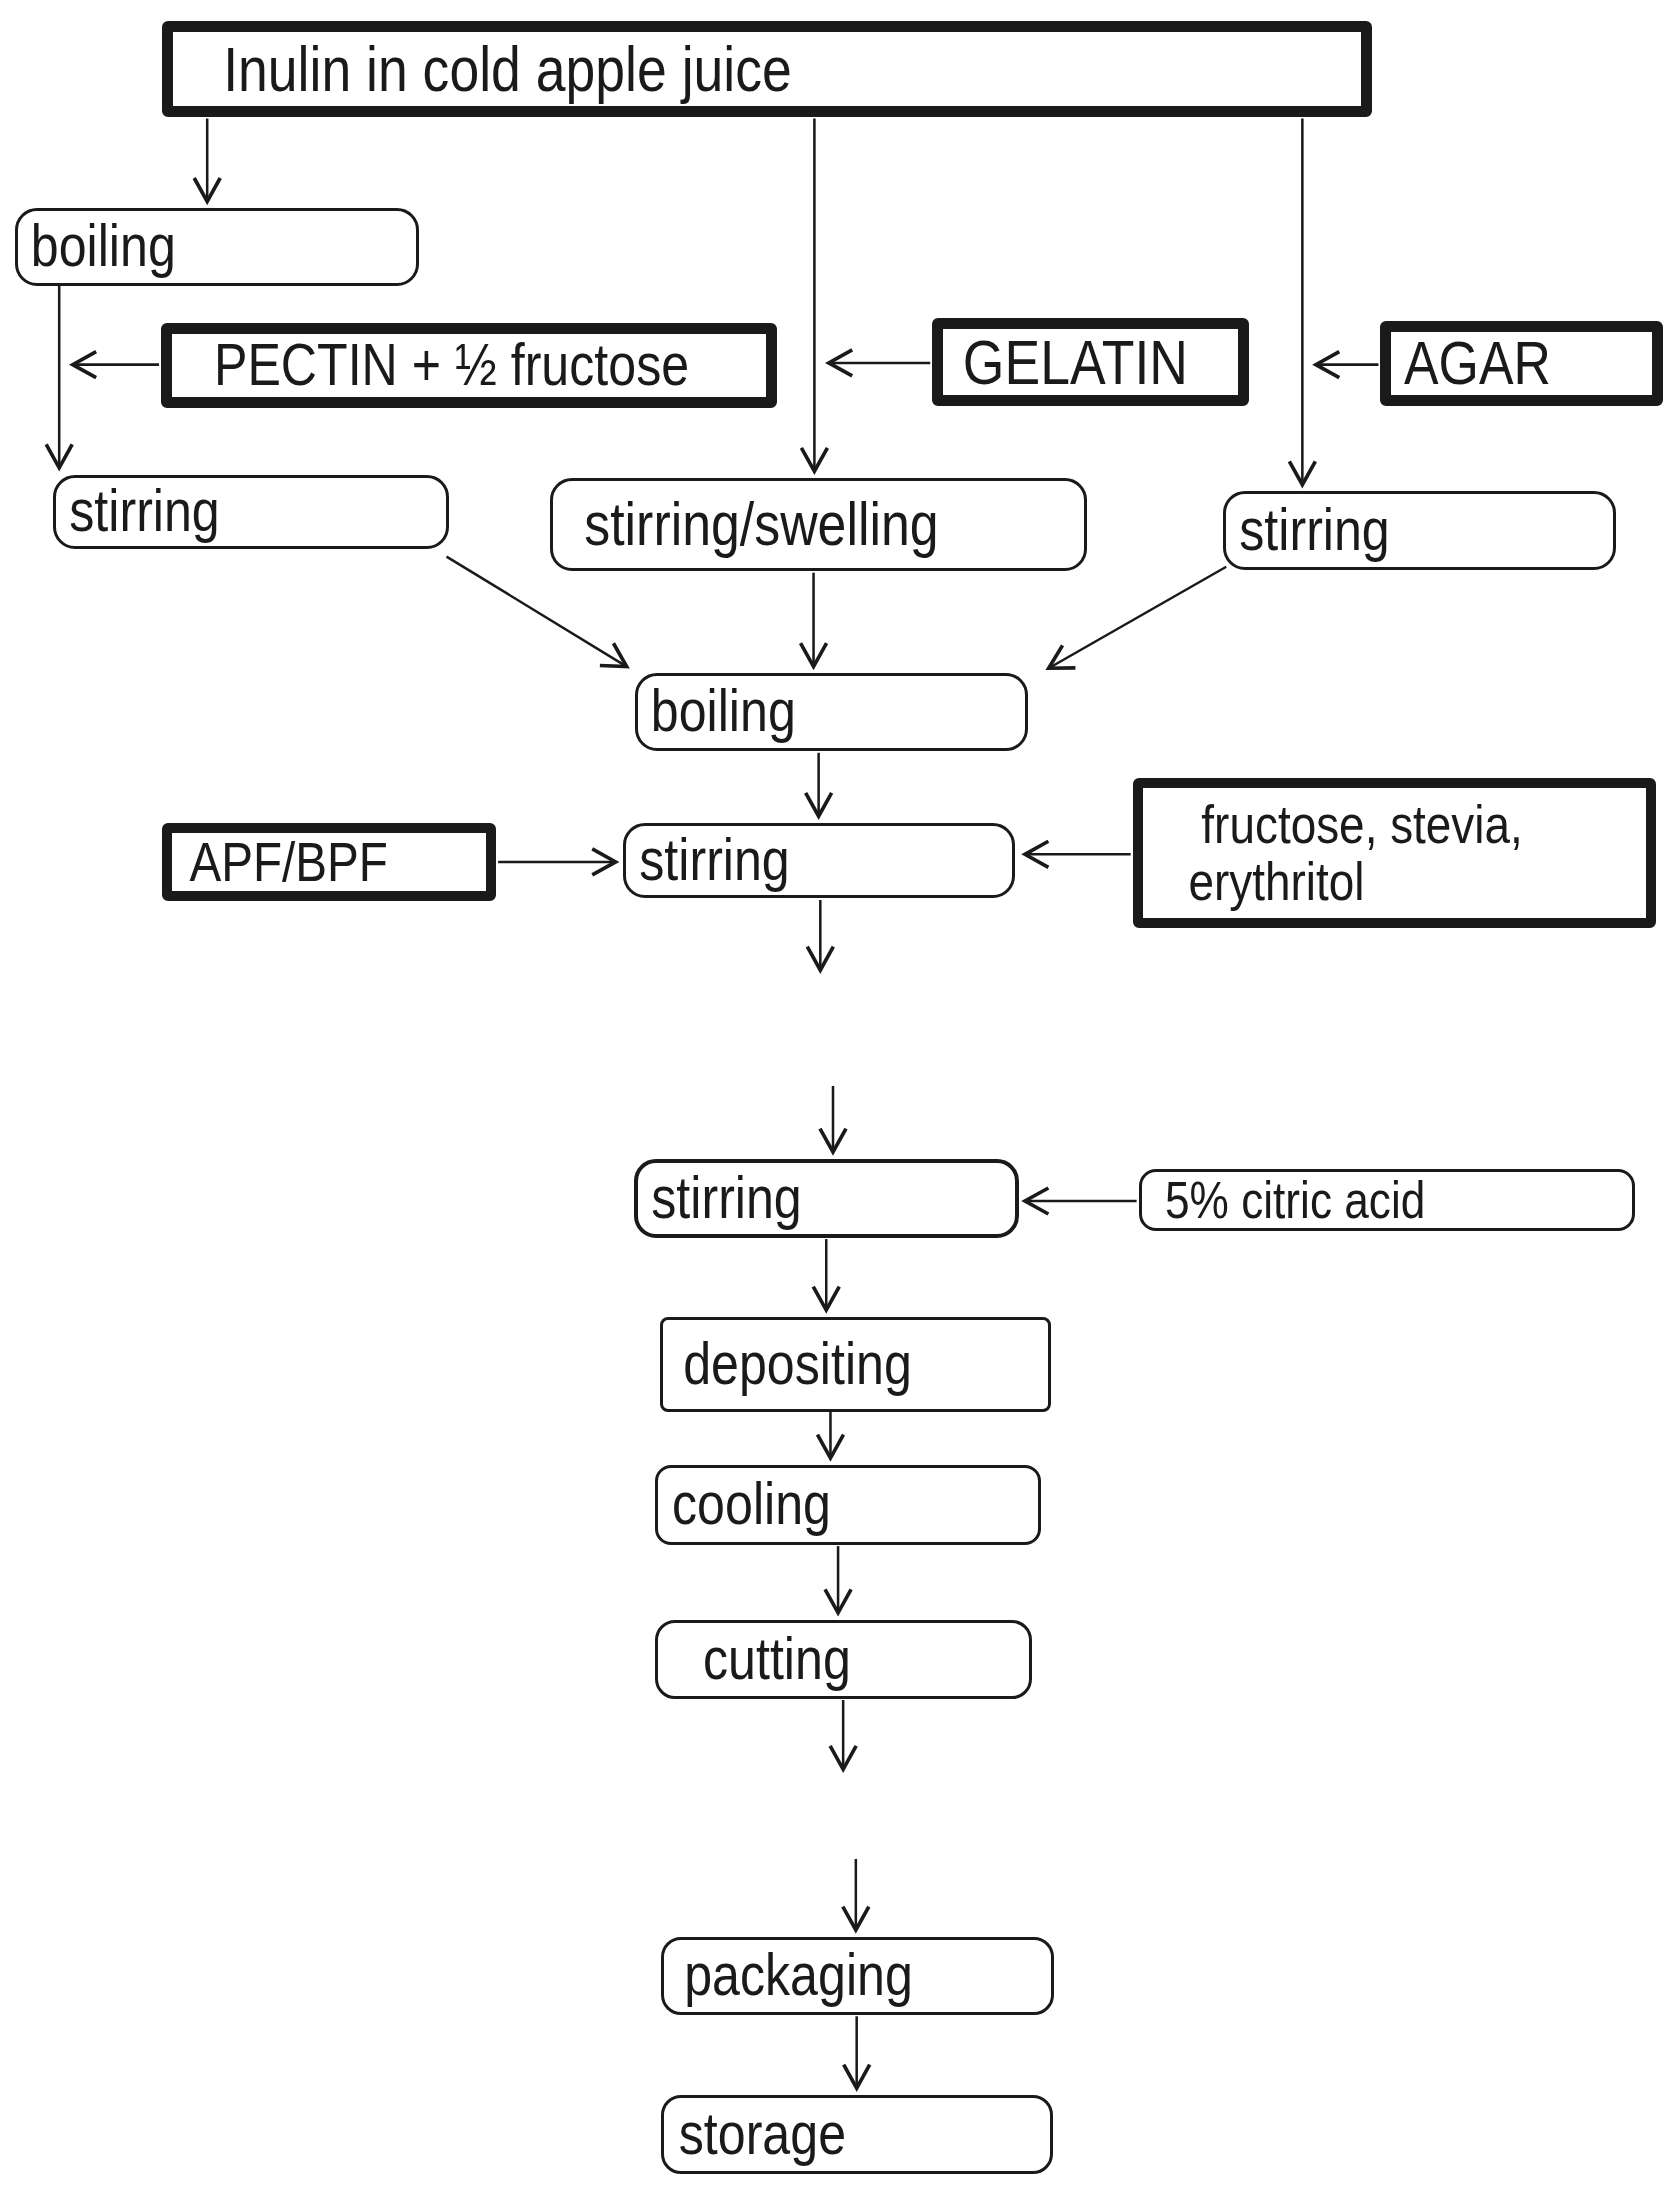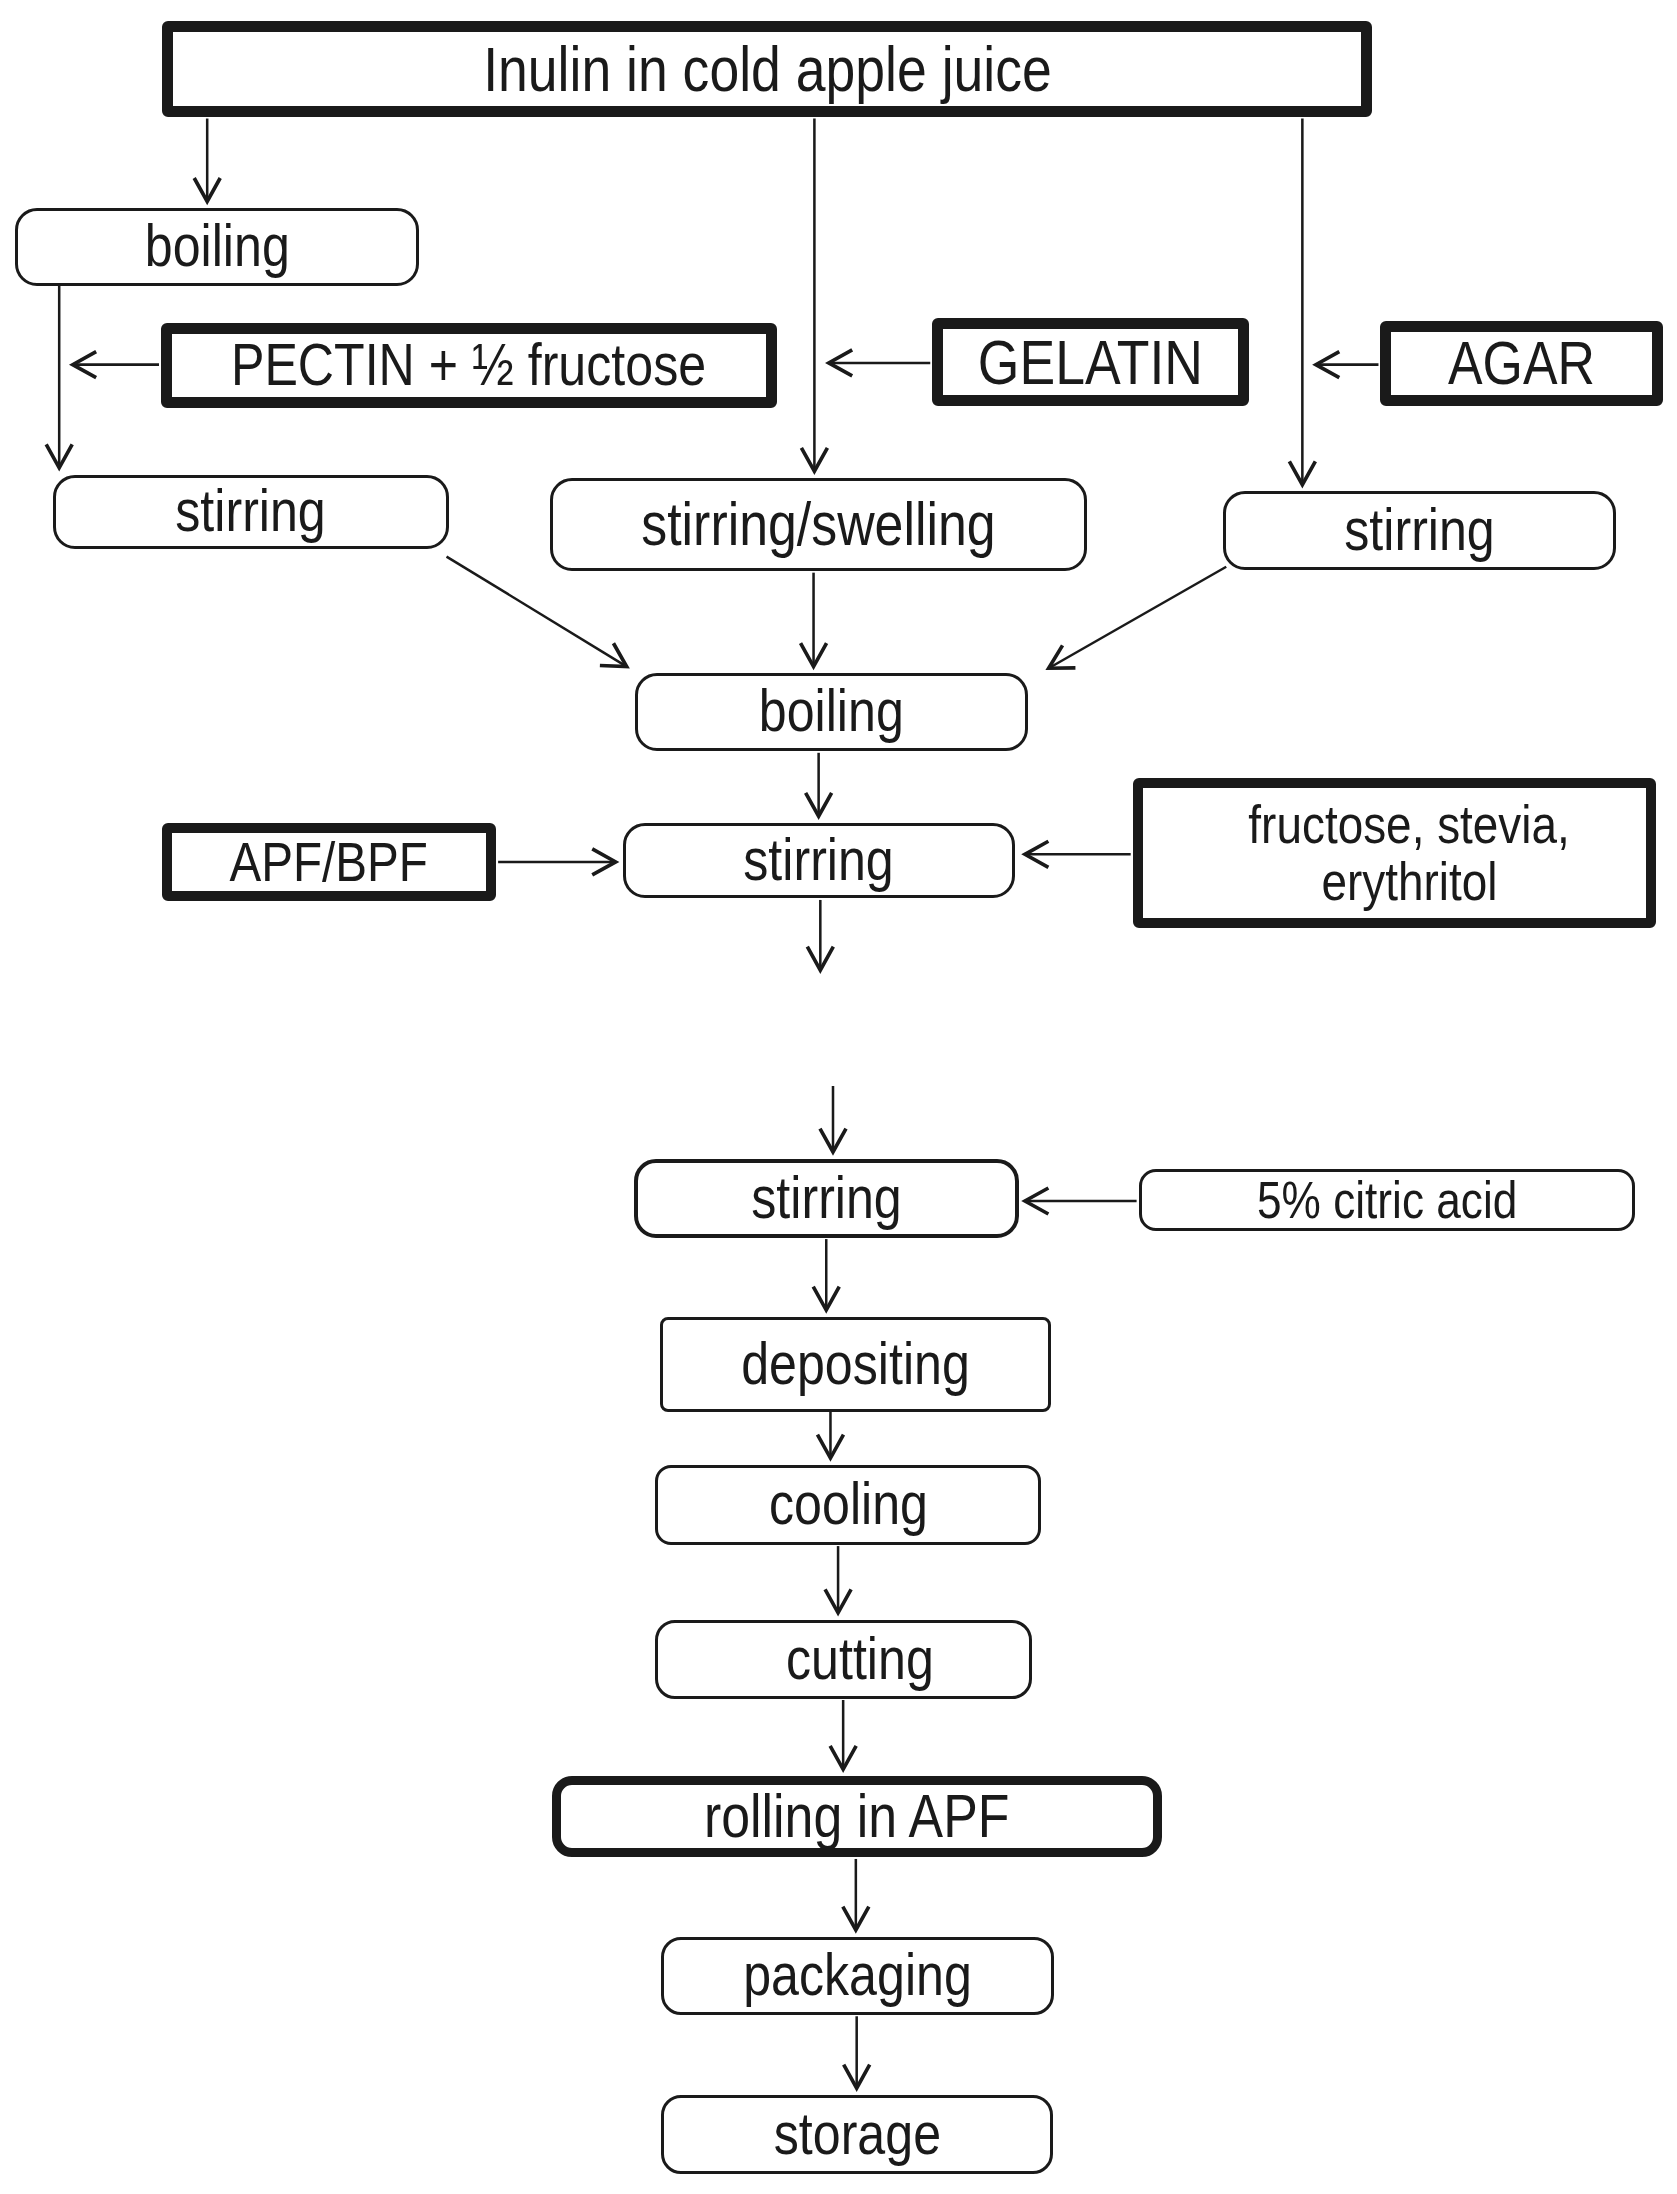--- a/index.html
+++ b/index.html
@@ -15,21 +15,21 @@
   .wires { position: absolute; left: 0; top: 0; width: 1677px; height: 2194px; }
   .wires line { stroke: #1a1a1a; stroke-width: 3; }
   .node {
     position: absolute;
     box-sizing: border-box;
     background: #ffffff;
     border: 3.4px solid #1a1a1a;
     border-radius: 22px;
     display: flex;
     flex-direction: column;
-    align-items: center;
+    align-items: flex-start;
     justify-content: center;
     text-align: center;
   }
   .thick { border-width: 11px; border-radius: 6px; }
   .lbl {
     display: inline-block;
     transform: scaleX(0.85);
     white-space: nowrap;
     line-height: 1.05;
   }
@@ -154,23 +154,20 @@
   </div>
 
   <div class="node p-cooling">
     <span class="lbl">cooling</span>
   </div>
 
   <div class="node p-cutting">
     <span class="lbl">cutting</span>
   </div>
 
-  <div class="node thick p-rolling">
-    <span class="lbl">rolling in APF</span>
-  </div>
 
   <div class="node p-packaging">
     <span class="lbl">packaging</span>
   </div>
 
   <div class="node p-storage">
     <span class="lbl">storage</span>
   </div>
 
 </div>

